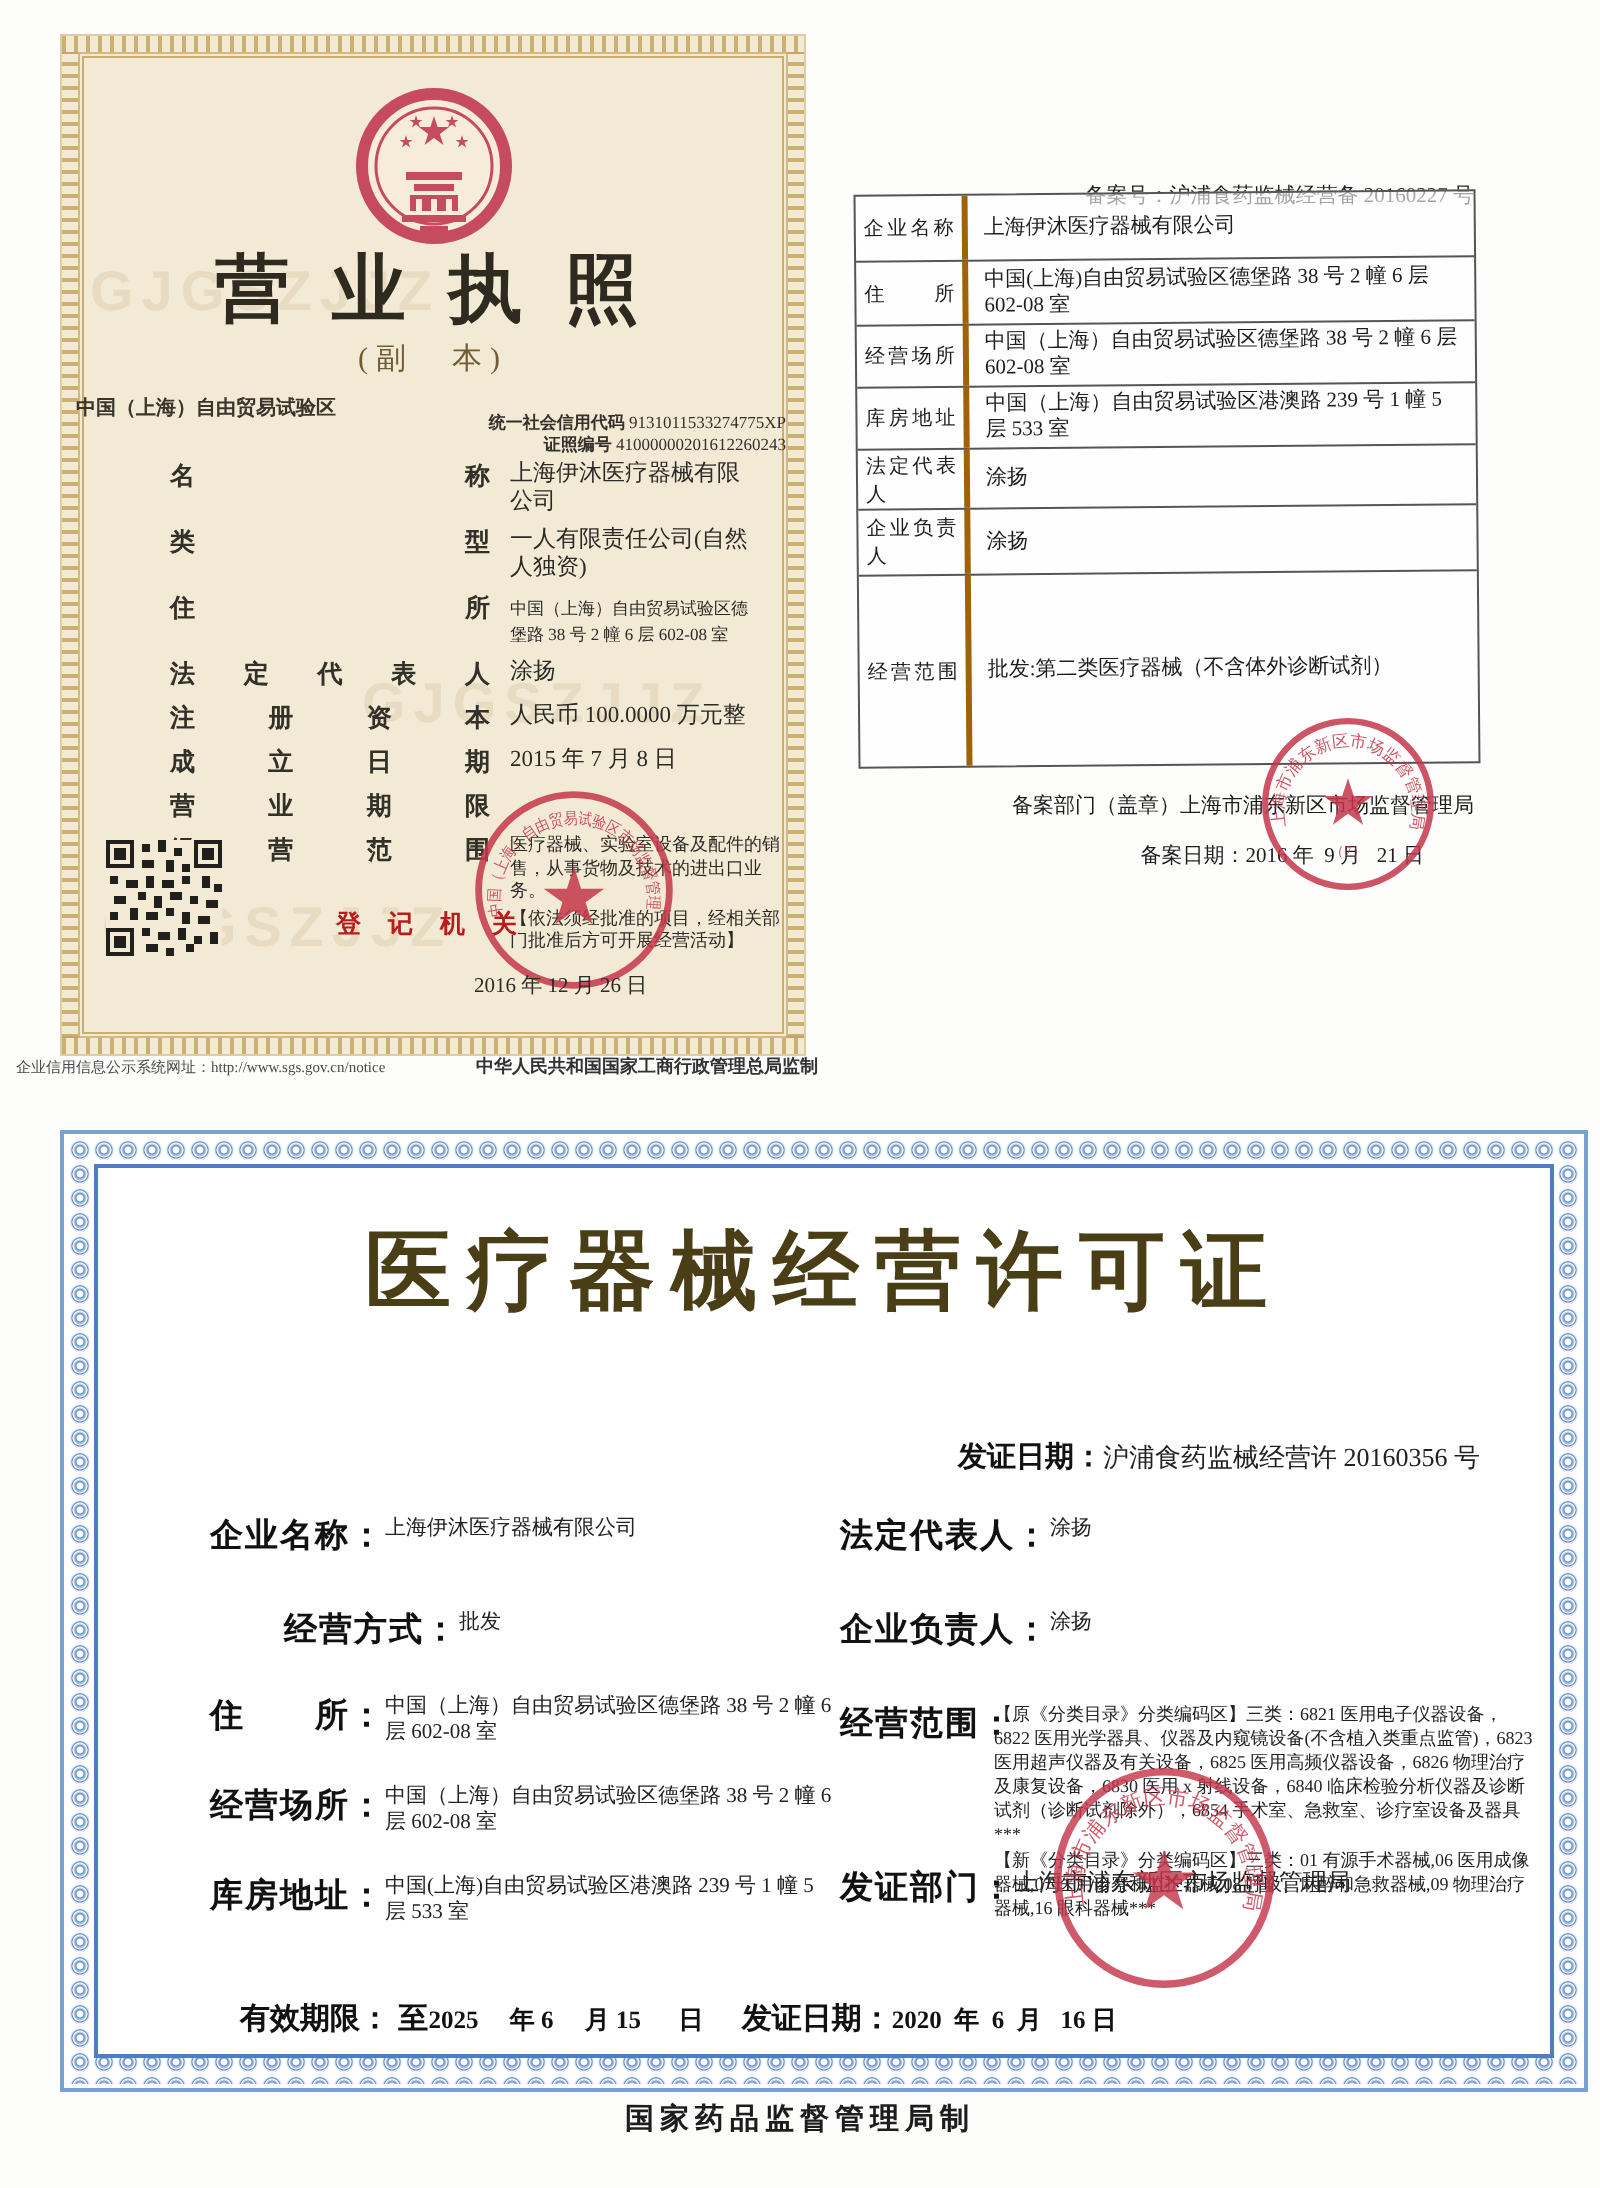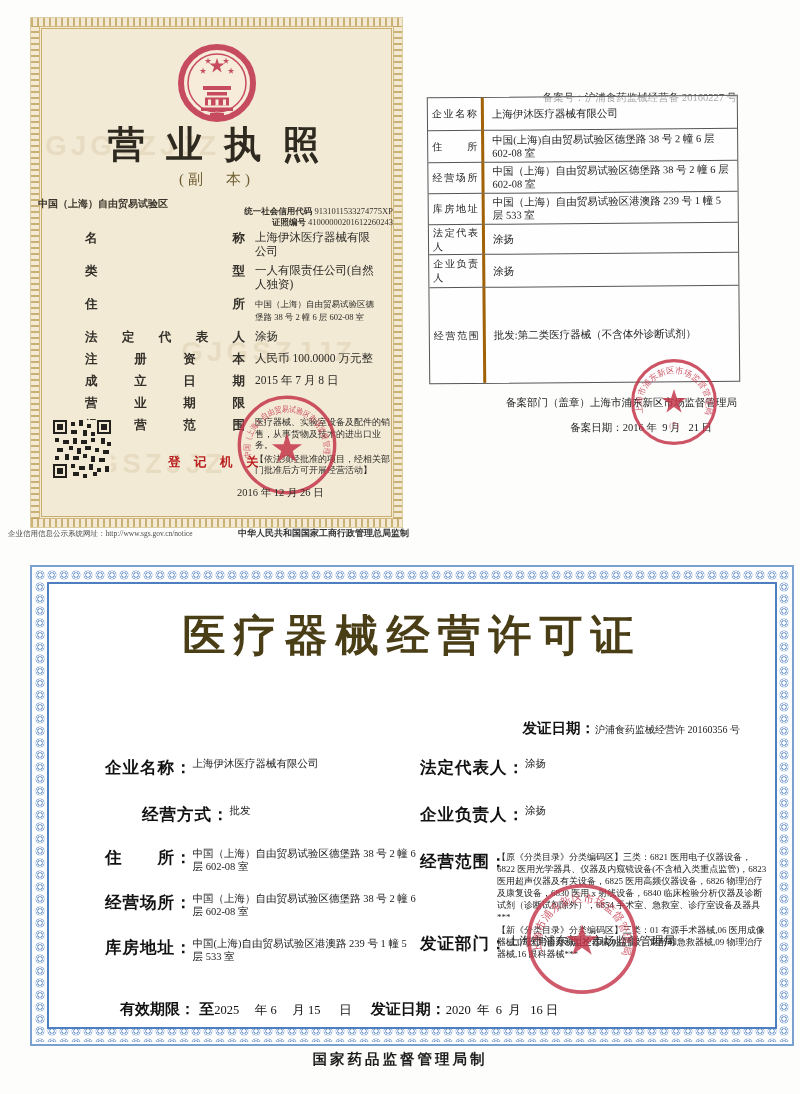--- a/index.html
+++ b/index.html
@@ -60,32 +60,32 @@
   
   .doc3{left:30px;top:565px;width:760px;height:477px;background:#fff;border:2px solid #7ba1d1;}
   .doc3 .chain{position:absolute;inset:2px;
       background-image:radial-gradient(circle at 6px 6px,#ffffff 1.5px,#5c89c4 2px,#ffffff 3.5px,#5c89c4 4px,#e4ecf7 4.6px,rgba(0,0,0,0) 5.4px);
       background-size:12px 12px;}
   .doc3 .paper{position:absolute;inset:15px;background:#fff;border:2px solid #4d7ec0;}
   .d3-title{top:40px;left:0;width:100%;text-align:center;font-size:43px;font-weight:900;
             letter-spacing:8px;color:#4a3e16;font-family:"Liberation Sans",sans-serif;}
   .d3-lic{top:152px;right:52px;white-space:nowrap;}
   .d3-lic .lab{font-size:14.5px;font-weight:bold;color:#111;font-family:"Liberation Sans",sans-serif;}
-  .d3-lic .val{font-size:10px;color:#222;}
+  .d3-lic .val{font-size:13px;color:#222;}
   .d3-row{position:absolute;white-space:nowrap;}
   .d3-lab{font-size:16.5px;font-weight:bold;color:#111;letter-spacing:1px;
           font-family:"Liberation Sans",sans-serif;white-space:pre;vertical-align:top;}
   .d3-val{font-size:10.5px;color:#222;vertical-align:top;display:inline-block;}
   .d3-val.wrap{width:225px;white-space:normal;line-height:13px;}
   .d3-scope{position:absolute;left:465px;top:284px;width:272px;font-size:9px;line-height:12px;color:#222;}
   .d3-scope p{margin:0 0 1px 0;}
   .d3-seal{left:491px;top:313px;width:118px;height:118px;}
   .d3-datebar{position:absolute;top:416px;left:63px;font-size:15px;font-weight:bold;color:#111;
               font-family:"Liberation Sans",sans-serif;white-space:pre;}
-  .d3-datebar .num{font-family:"Liberation Serif",serif;font-weight:normal;font-size:12.5px;}
+  .d3-datebar .num{font-family:"Liberation Serif",serif;font-weight:bold;font-size:12.5px;}
   .page-foot{top:1050px;left:0;width:100%;text-align:center;font-size:14.5px;font-weight:bold;
              letter-spacing:3px;color:#1d1d1d;font-family:"Liberation Sans",sans-serif;}
   .sealcol{color:#c5374b;}
 </style>
 </head>
 <body>
 
 <div class="canvas">
 
   <section class="abs doc1">

